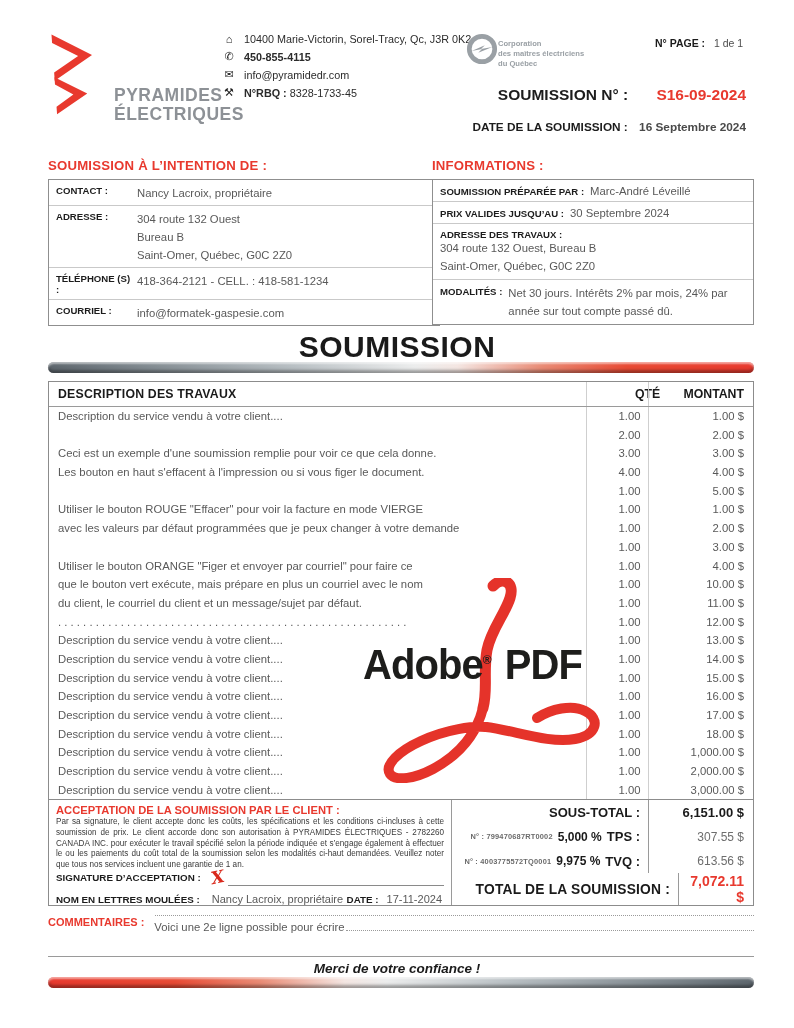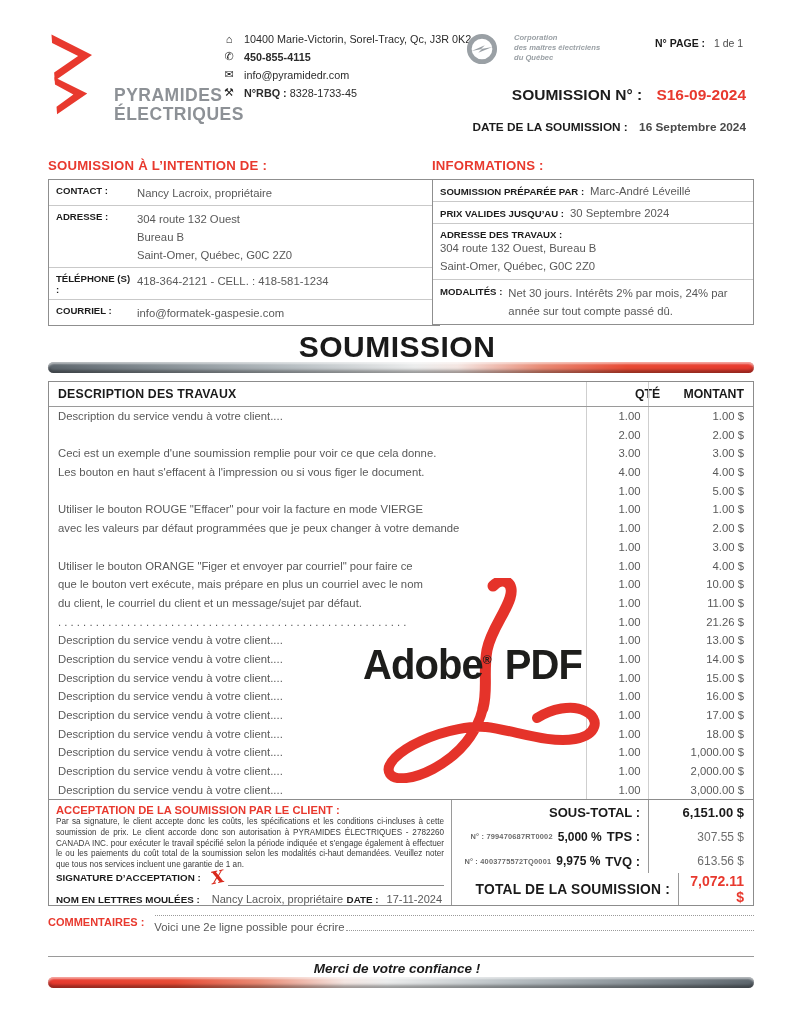--- a/index.html
+++ b/index.html
@@ -9,28 +9,28 @@
     position:relative; width:794px; height:1028px; margin:0 auto;
     background:#ffffff; overflow:hidden; color:#222;
   }
   
   .logo-block { position:absolute; left:46px; top:30px; display:flex; align-items:flex-end; gap:16px; }
   .logo-text { color:#8d9196; font-weight:bold; font-size:17.5px; line-height:1.08; letter-spacing:.5px; }
   .contact-block { position:absolute; left:222px; top:33px; font-size:10.8px; color:#2b2b2b; }
   .contact-row { display:flex; align-items:center; gap:8px; margin-bottom:5px; }
   .contact-row .cicon { width:14px; text-align:center; font-size:11px; color:#1c1c1c; }
   .c-bold { font-weight:bold; }
-  .corp-block { position:absolute; left:466px; top:33px; display:flex; align-items:flex-start; gap:16px;font-style:italic; }
+  .corp-block { position:absolute; left:466px; top:33px; display:flex; align-items:flex-end; gap:0; }
   .corp-text { font-size:7.6px; color:#9aa0a5; line-height:1.3; font-weight:bold; }
   .pageno { position:absolute; left:655px; top:37px; font-size:10.5px; }
   .pageno .lbl { font-weight:bold; color:#1c1c1c; }
   .pageno .val { color:#4d4d4d; margin-left:6px; }
   .soumission-no { position:absolute; right:48px; top:86px; font-size:15.5px; text-align:right; }
   .soumission-no .lbl { font-weight:bold; color:#1c1c1c; }
-  .soumission-no .val { font-weight:bold; color:#e8392e; margin-left:10px; }
+  .soumission-no .val { font-weight:bold; color:#e8392e; margin-left:24px; }
   .date-line { position:absolute; right:48px; top:120px; font-size:11.8px; text-align:right; }
   .date-line .lbl { font-weight:bold; color:#1c1c1c; }
   .date-line .val { font-weight:bold; color:#4a4a4a; margin-left:8px; }
   
   .sec-heading { color:#e8392e; font-weight:bold; font-size:13.2px; letter-spacing:.2px; margin-bottom:6px; }
   .client-block { position:absolute; left:48px; top:158px; width:392px; }
   .info-block { position:absolute; left:432px; top:158px; width:322px; }
   .box-table { border:1.4px solid #8f8f8f; background:#fff; }
   .box-row { display:flex; border-bottom:1px solid #c9c9c9; }
   .box-row:last-child { border-bottom:none; }
@@ -276,21 +276,21 @@
           <div class="tcell amount">10.00 $</div>
         </div>
         <div class="trow">
           <div class="tcell desc">du client, le courriel du client et un message/sujet par défaut.</div>
           <div class="tcell qty">1.00</div>
           <div class="tcell amount">11.00 $</div>
         </div>
         <div class="trow">
           <div class="tcell desc">.  .  .  .  .  .  .  .  .  .  .  .  .  .  .  .  .  .  .  .  .  .  .  .  .  .  .  .  .  .  .  .  .  .  .  .  .  .  .  .  .  .  .  .  .  .  .  .  .  .  .  .  .  .  .  .</div>
           <div class="tcell qty">1.00</div>
-          <div class="tcell amount">21.26 $</div>
+          <div class="tcell amount">12.00 $</div>
         </div>
         <div class="trow">
           <div class="tcell desc">Description du service vendu à votre client....</div>
           <div class="tcell qty">1.00</div>
           <div class="tcell amount">13.00 $</div>
         </div>
         <div class="trow">
           <div class="tcell desc">Description du service vendu à votre client....</div>
           <div class="tcell qty">1.00</div>
           <div class="tcell amount">14.00 $</div>

